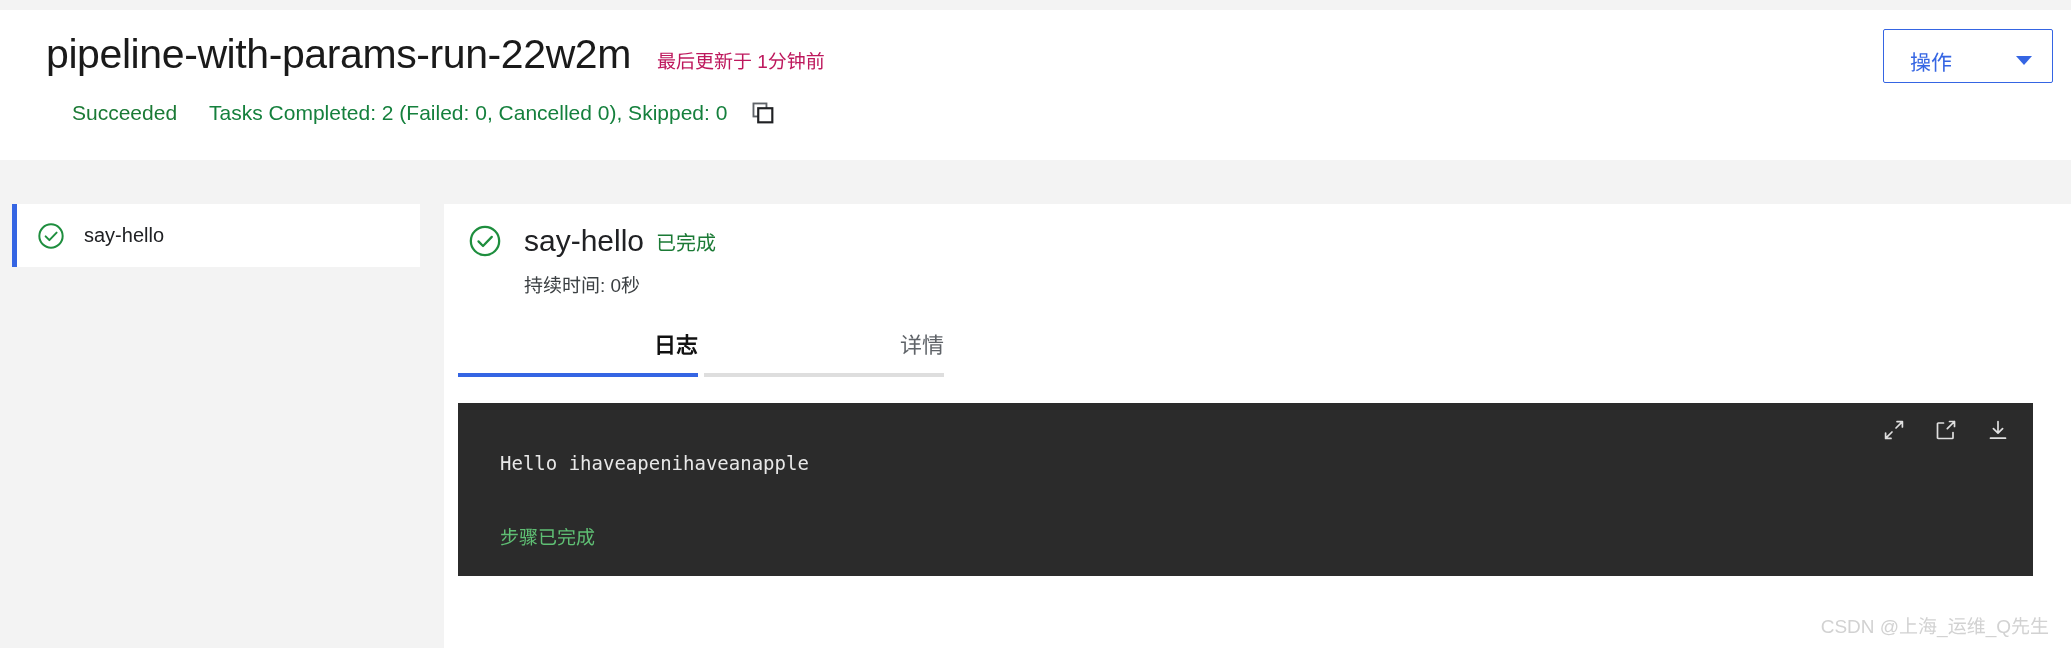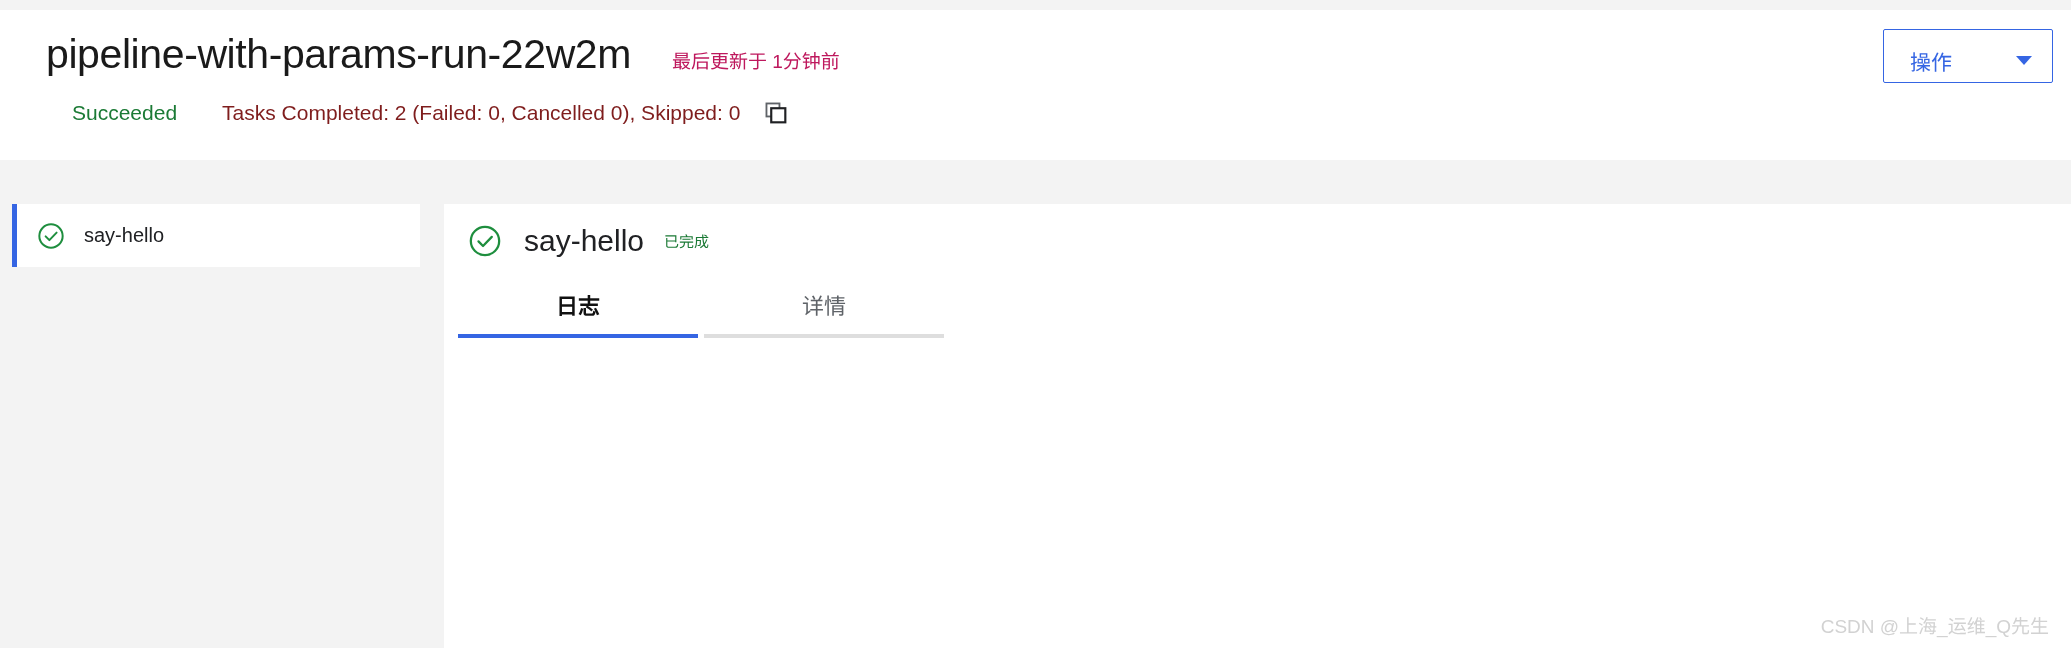--- a/index.html
+++ b/index.html
@@ -27,21 +27,20 @@
   .header {
     background: #ffffff;
     height: 150px;
     position: relative;
     box-sizing: border-box;
   }
   .header-title-row {
     display: flex;
     align-items: baseline;
     padding: 22px 0 0 46px;
-    gap: 15px;
   }
   .run-title {
     font-size: 41px;
     font-weight: 400;
     color: #1a1a1a;
     letter-spacing: -0.4px;
     line-height: 1.1;
     white-space: nowrap;
   }
   .updated-at {
@@ -55,22 +54,22 @@
     align-items: center;
     padding: 22px 0 0 72px;
   }
   .status-text {
     font-size: 21px;
     color: #1b7a35;
     white-space: nowrap;
   }
   .tasks-summary {
     font-size: 21px;
-    color: #7f1d1d;
-    margin-left: 45px;
+    color: #15803d;
+    margin-left: 32px;
     white-space: nowrap;
   }
   .copy-btn {
     margin-left: 22px;
     width: 28px;
     height: 28px;
     display: inline-flex;
     align-items: center;
     justify-content: center;
     cursor: pointer;
@@ -211,41 +210,40 @@
     display: inline-flex;
     align-items: center;
     justify-content: center;
   }
   .step-name {
     font-size: 30px;
     color: #202124;
     font-weight: 400;
   }
   .step-state {
-    font-size: 15px;
+    font-size: 20px;
     color: #1b7a35;
-    margin-left: 20px;
-    font-family: Liberation Mono, monospace;
+    margin-left: 12px;
   }
   .step-duration {
     font-size: 19px;
     color: #3c4043;
     margin: 12px 0 0 56px;
   }
 
   
   .tabs {
     display: flex;
     margin: 30px 0 0 14px;
     width: 722px;
   }
   .tab {
     flex: 0 0 240px;
     box-sizing: border-box;
-    text-align: center;
+    text-align: right;
     padding: 0 0 14px 0;
     font-size: 22px;
     color: #5f6368;
     border-bottom: 4px solid #dedede;
     margin-right: 6px;
     cursor: pointer;
     position: relative;
     font-family: Liberation Serif, serif;
   }
   .tab:last-child { margin-right: 0; }
@@ -365,24 +363,50 @@
       <div class="step-title-row">
         <span class="step-icon">
           <svg width="34" height="34" viewBox="0 0 24 24" aria-hidden="true">
             <circle cx="12" cy="12" r="10" fill="none" stroke="#1e8e3e" stroke-width="1.6"></circle>
             <path d="M7.4 12.3l3.2 3.2 6.2-6.4" stroke="#1e8e3e" stroke-width="1.6" fill="none" stroke-linecap="round" stroke-linejoin="round"></path>
           </svg>
         </span>
         <span class="step-name">say-hello</span>
         <span class="step-state">已完成</span>
       </div>
+      <div class="step-duration">持续时间: 0秒</div>
     </div>
 
     <div class="tabs">
       <div class="tab active">日志</div>
       <div class="tab">详情</div>
     </div>
 
+    <div class="log-panel">
+      <div class="log-tools">
+        <span class="log-tool">
+          <svg width="24" height="24" viewBox="0 0 24 24" fill="none" aria-hidden="true">
+            <path d="M14 10l6.2-6.2M20.4 9V3.6H15M10 14l-6.2 6.2M3.6 15v5.4H9" stroke="#e0e0e0" stroke-width="1.7" stroke-linecap="round" stroke-linejoin="round"></path>
+          </svg>
+        </span>
+        <span class="log-tool">
+          <svg width="24" height="24" viewBox="0 0 24 24" fill="none" aria-hidden="true">
+            <path d="M15.5 3.5h5v5M20.5 3.5l-7.2 7.2" stroke="#e0e0e0" stroke-width="1.7" stroke-linecap="round" stroke-linejoin="round"></path>
+            <path d="M19 14.5v5.2a.8.8 0 01-.8.8H4.3a.8.8 0 01-.8-.8V5.8a.8.8 0 01.8-.8H9.5" stroke="#e0e0e0" stroke-width="1.7" stroke-linecap="round" stroke-linejoin="round"></path>
+          </svg>
+        </span>
+        <span class="log-tool">
+          <svg width="24" height="24" viewBox="0 0 24 24" fill="none" aria-hidden="true">
+            <path d="M12 3.5v11.4M7.4 10.6l4.6 4.6 4.6-4.6M4.5 20.2h15" stroke="#e0e0e0" stroke-width="1.7" stroke-linecap="round" stroke-linejoin="round"></path>
+          </svg>
+        </span>
+      </div>
+
+      <div class="log-body">
+        <div class="log-line">Hello ihaveapenihaveanapple</div>
+        <div class="log-line done">步骤已完成</div>
+      </div>
+    </div>
 
   </div>
 </div>
 
 <div class="watermark">CSDN @上海_运维_Q先生</div>
 
 </body></html>

